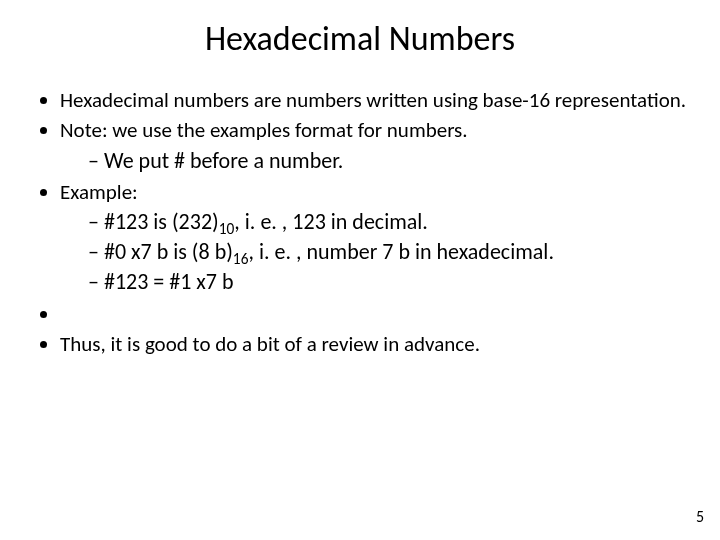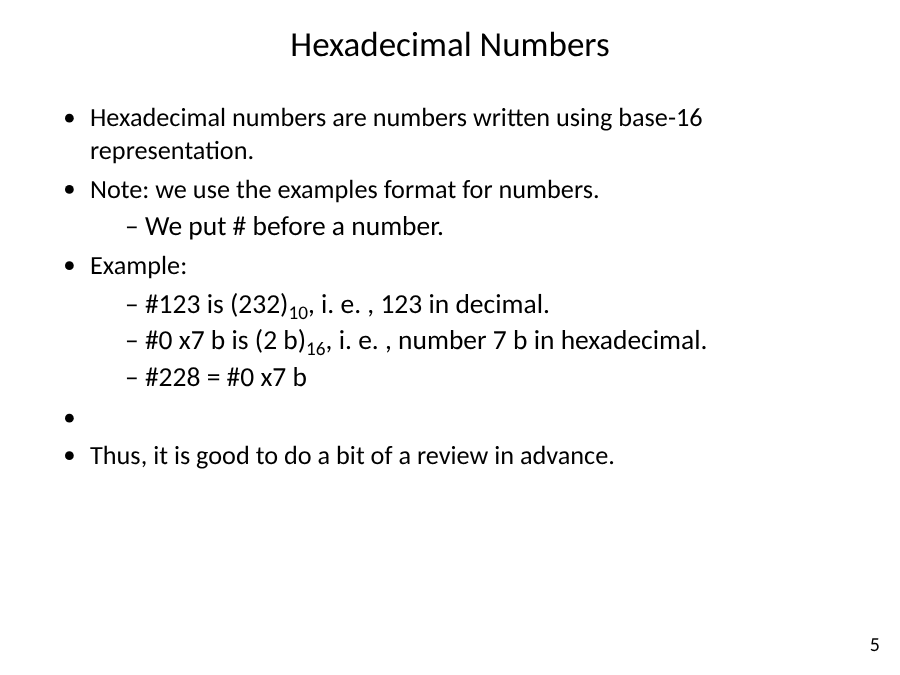--- a/index.html
+++ b/index.html
@@ -13,28 +13,28 @@
     overflow: hidden;
   }
   .slide {
     position: relative;
     width: 720px;
     height: 540px;
     box-sizing: border-box;
     padding: 18px 32px 0 32px;
   }
   .title {
-    font-size: 28px;
+    font-size: 34px;
     text-align: center;
     margin: 0 0 28px 0;
     font-weight: 400;
   }
   ul.level1 {
     list-style-type: disc;
-    margin: 12px;
+    margin: 0;
     padding-left: 28px;
     font-size: 21px;
     line-height: 1.25;
   }
   ul.level1 > li {
     margin-bottom: 4px;
   }
   ul.level2 {
     list-style: none;
     margin: 2px 0 4px 0;
@@ -71,23 +71,23 @@
         <li>We put # before a number.</li>
       </ul>
     </li>
     <li>
       <span>Example:</span>
       <ul class="level2">
         <li>
           <span>#123 is (232)</span><span class="sub">10</span><span>, i. e. , 123 in decimal.</span>
         </li>
         <li>
-          <span>#0 x7 b is (2 b)</span><span class="sub">16</span><span>, i. e. , number 7 b in hexadecimal.</span>
+          <span>#0 x7 b is (8 b)</span><span class="sub">16</span><span>, i. e. , number 7 b in hexadecimal.</span>
         </li>
-        <li>#228 = #0 x7 b</li>
+        <li>#123 = #1 x7 b</li>
       </ul>
     </li>
     <li>
     </li>
     <li>Thus, it is good to do a bit of a review in advance.</li>
   </ul>
 
   <div class="pagenum">5</div>
 </div>
 

